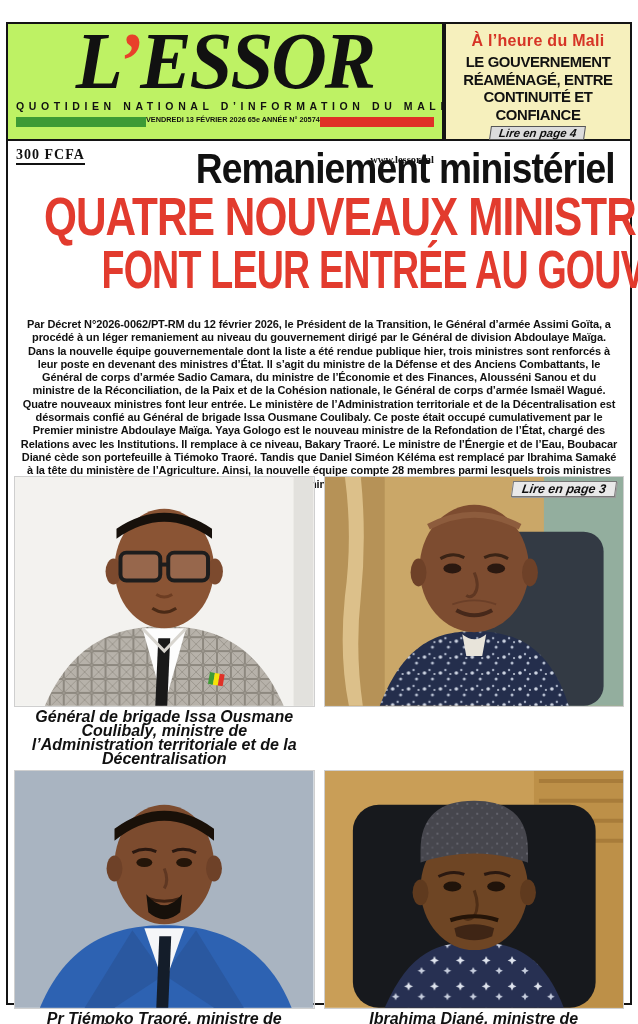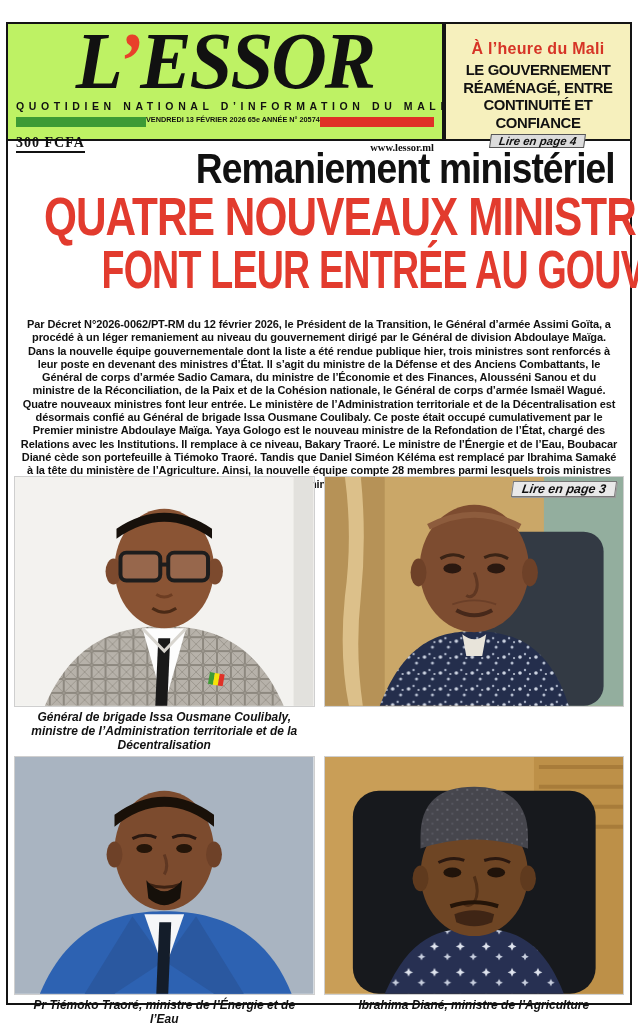--- a/index.html
+++ b/index.html
@@ -20,45 +20,45 @@
   .logo .apos{color:#e8402a;}
   .tagline{font-weight:bold;font-size:10.5px;letter-spacing:4.6px;text-align:center;white-space:nowrap;margin-top:2px;}
   .stripe-row{display:flex;align-items:flex-start;margin-top:4px;height:18px;}
   .bar{height:10px;margin-top:1px;}
   .bar.green{background:var(--c-flag_green);flex:0 0 130px;}
   .bar.red{background:var(--c-flag_red);flex:1 1 auto;}
   .stripe-mid{flex:0 0 170px;display:flex;flex-direction:row;}
   .date-line{font-weight:bold;font-size:7.3px;white-space:nowrap;text-align:center;line-height:8px;}
   .yellow-bar{height:8px;background:var(--c-flag_yellow);}
   .mast-bottom{display:flex;justify-content:space-between;align-items:flex-end;margin-top:1px;}
-  .price{font-family:"Liberation Serif",serif;font-weight:bold;font-size:14px;letter-spacing:1px;border-bottom:2px solid #111;}
+  .price{font-family:"Liberation Serif",serif;font-weight:bold;font-size:14px;letter-spacing:1px;border-bottom:2px solid #111;margin-top:12px;}
   .website{font-family:Liberation Serif, serif;font-weight:bold;font-size:10.5px;}
 
   
-  .sidebox{position:absolute;right:6px;top:22px;width:188px;height:119px;border:2px solid var(--c-frame);background:var(--c-sidebox_bg);text-align:center;padding-top:16px;}
+  .sidebox{position:absolute;right:6px;top:22px;width:188px;height:119px;border:2px solid var(--c-frame);background:var(--c-sidebox_bg);text-align:center;padding-top:8px;}
   .sidebox .kicker{color:var(--c-kicker_red);font-weight:bold;font-size:16px;letter-spacing:.3px;transform:scaleY(1.05);}
   .sidebox .title{font-weight:bold;font-size:15.5px;line-height:17.5px;letter-spacing:-.4px;margin-top:3px;transform:scaleX(.96);}
   .sidebox .pagelink{display:inline-block;margin-top:3px;background:#dcdcdc;border:1px solid #555;padding:0 8px;font-style:italic;font-weight:bold;font-size:11.5px;transform:skewX(-8deg);cursor:pointer;}
 
   
   .kicker-head{position:absolute;left:8px;top:146px;width:622px;text-align:right;white-space:nowrap;}
   .kicker-head span{display:inline-block;font-weight:bold;font-size:40px;letter-spacing:-1px;transform:scale(.93,1.05);}
   .main-head{position:absolute;left:8px;top:190px;width:622px;text-align:center;color:var(--c-headline_red);font-weight:bold;}
   .main-head .l1,.main-head .l2{display:inline-block;white-space:nowrap;font-size:47px;letter-spacing:-1px;line-height:53px;}
   .main-head .l1{transform:scale(.9,1.15);}
   .main-head .l2{transform:scale(.8,1.15);}
 
   
   .body-text{position:absolute;left:20px;top:318px;width:598px;font-weight:bold;font-size:11px;line-height:13.3px;text-align:center;letter-spacing:-.1px;}
 
   
   .grid{position:absolute;left:14px;top:476px;width:610px;display:grid;grid-template-columns:1fr 1fr;column-gap:9px;}
   .cell{position:relative;}
   .ph{width:100%;display:block;border:1px solid #cfcfcf;}
-  .cap{font-weight:bold;font-style:italic;font-size:12px;line-height:14px;text-align:center;padding:3px 6px 4px;}
+  .cap{font-weight:bold;font-style:italic;font-size:16px;line-height:14px;text-align:center;padding:3px 6px 4px;}
   .badge{position:absolute;top:5px;right:8px;background:#e9e9e9;border:1px solid #777;padding:0 9px;font-style:italic;font-weight:bold;font-size:12.5px;transform:skewX(-8deg);box-shadow:1px 1px 0 #999;cursor:pointer;}
 </style>
 </head>
 <body>
 
 <div class="page">
   <div class="frame"></div>
 
   <div class="masthead">
     <div class="logo-line">

